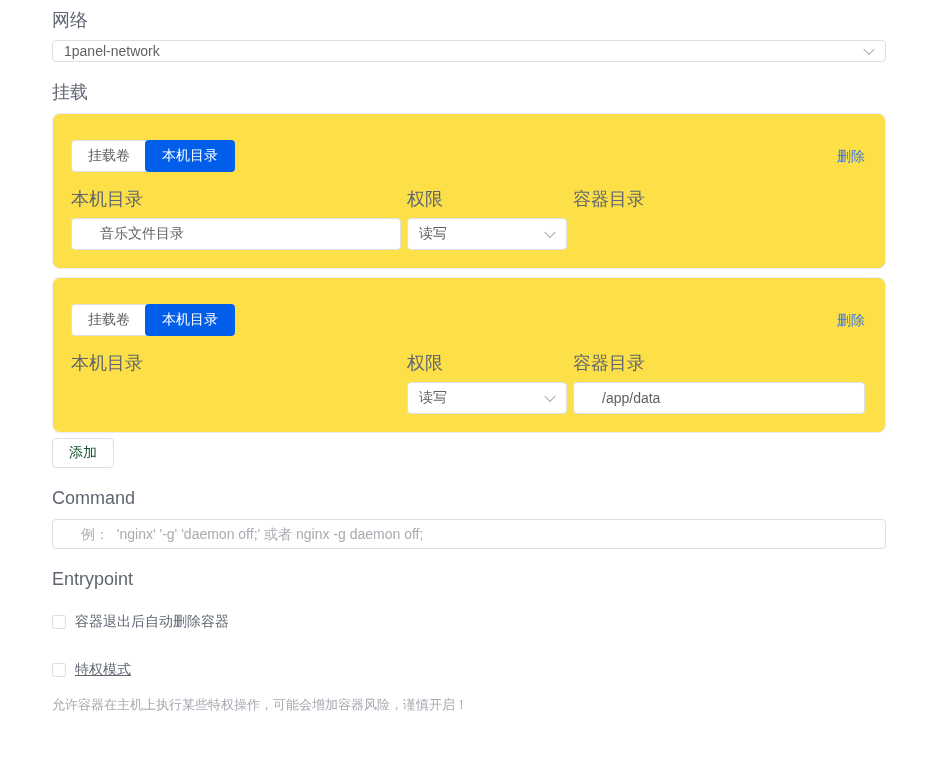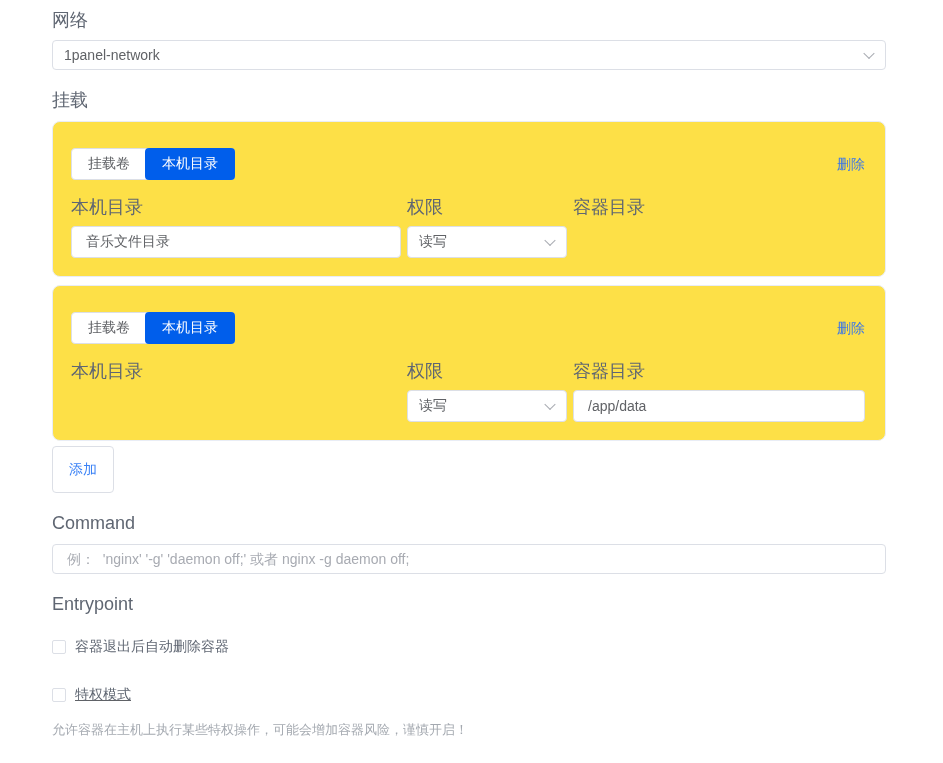--- a/index.html
+++ b/index.html
@@ -5,26 +5,26 @@
   * { margin:0; padding:0; box-sizing:border-box; }
   html,body { width:943px; height:763px; background:#ffffff; overflow:hidden; }
   body { font-family:"Liberation Sans","DejaVu Sans",sans-serif; font-size:14px; color:#606266; }
   .page { padding:13px 57px 0 52px; }
 
   .field-label { font-size:18px; color:#5f6672; line-height:14px; display:block; }
 
   
   .ipt {
     width:100%; height:30px; border:1px solid #dcdfe6; border-radius:4px;
-    padding:0 14px; font-size:14px; color:#606266; background:#fff; outline:none;
+    padding:0 28px; font-size:14px; color:#606266; background:#fff; outline:none;
     font-family:"Liberation Sans","DejaVu Sans",sans-serif;
   }
   .ipt::placeholder { color:#a8abb2; opacity:1; }
   .select-shell {
-    position:relative; height:30px; border:1px solid #dcdfe6; border-radius:4px;
+    position:relative; height:22px; border:1px solid #dcdfe6; border-radius:4px;
     background:#fff; display:flex; align-items:center; padding:0 30px 0 11px;
     color:#606266; cursor:pointer;
   }
   .chevron {
     position:absolute; right:12px; top:50%; width:8px; height:8px;
     border-right:1.4px solid #a8abb2; border-bottom:1.4px solid #a8abb2;
     transform:translateY(-70%) rotate(45deg);
   }
 
   .network-select { margin-top:13px; }
@@ -46,22 +46,22 @@
   .delete-link { color:#3a76e8; font-size:14px; cursor:pointer; line-height:14px; }
 
   .fields-row { display:flex; gap:6px; margin-top:20px; }
   .col-local { width:330px; }
   .col-perm  { width:160px; }
   .col-cont  { flex:1; }
   .fields-row .field-label { margin-bottom:12px; }
   .fields-row .ipt, .fields-row .select-shell { height:32px; }
 
   .add-btn {
-    margin-top:5px; height:47px; padding:0 16px; border:1px solid #dcdfe6;
-    border-radius:4px; background:#fff; color:#3b82f6; font-size:14px; cursor:pointer;
+    margin-top:5px; height:30px; padding:0 16px; border:1px solid #dcdfe6;
+    border-radius:4px; background:#fff; color:#14532d; font-size:14px; cursor:pointer;
     font-family:"Liberation Sans","DejaVu Sans",sans-serif;
   }
 
   .cmd-label { margin-top:23px; }
   .cmd-input { margin-top:14px; }
 
   .checkbox-row { display:flex; align-items:center; margin-top:27px; cursor:pointer; }
   .checkbox-row.second { margin-top:30px;text-decoration:underline; }
   .checkbox-box {
     width:14px; height:14px; border:1px solid #dcdfe6; border-radius:2px;

